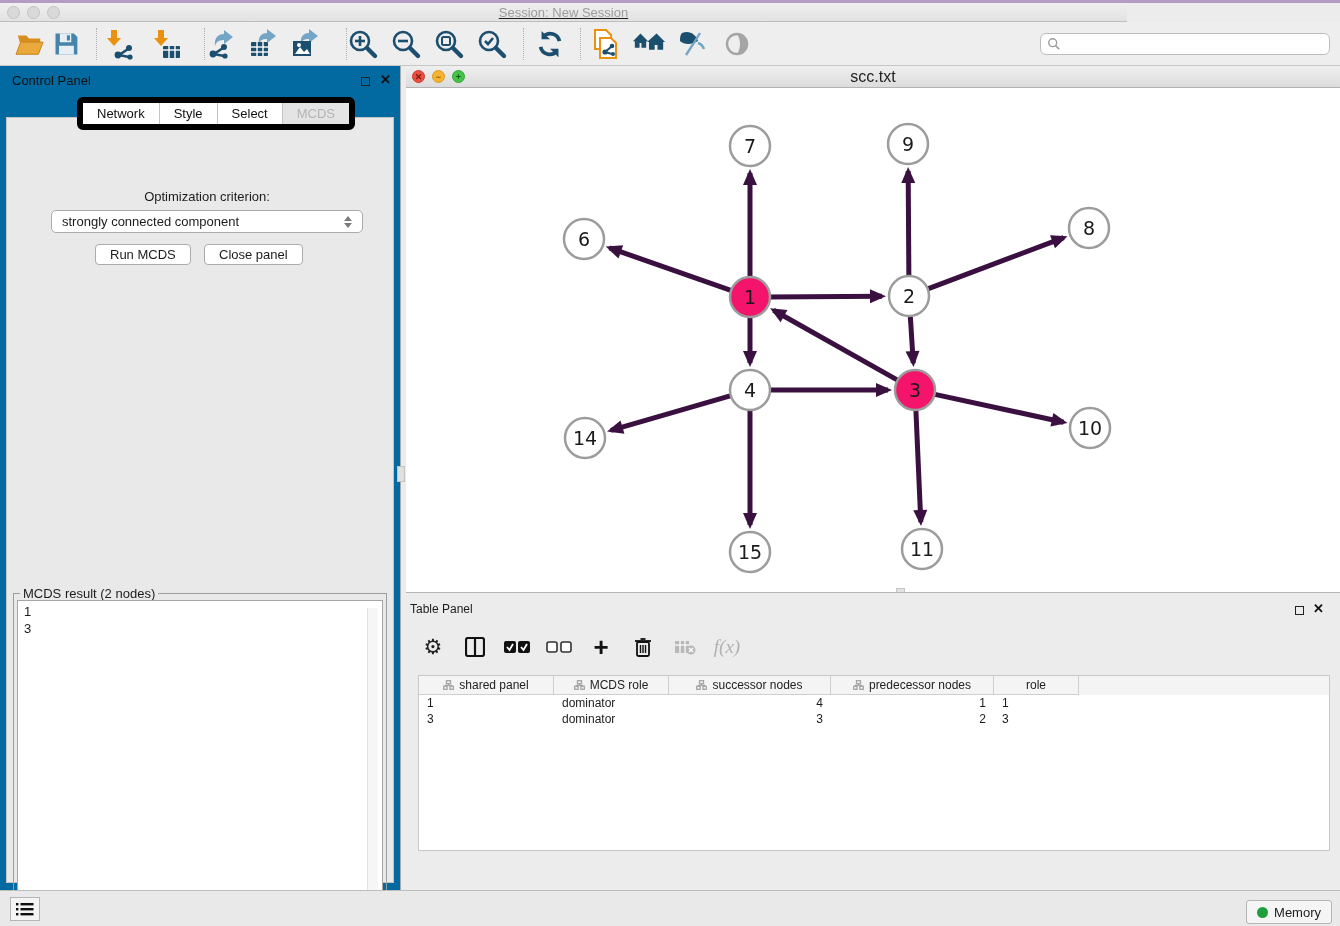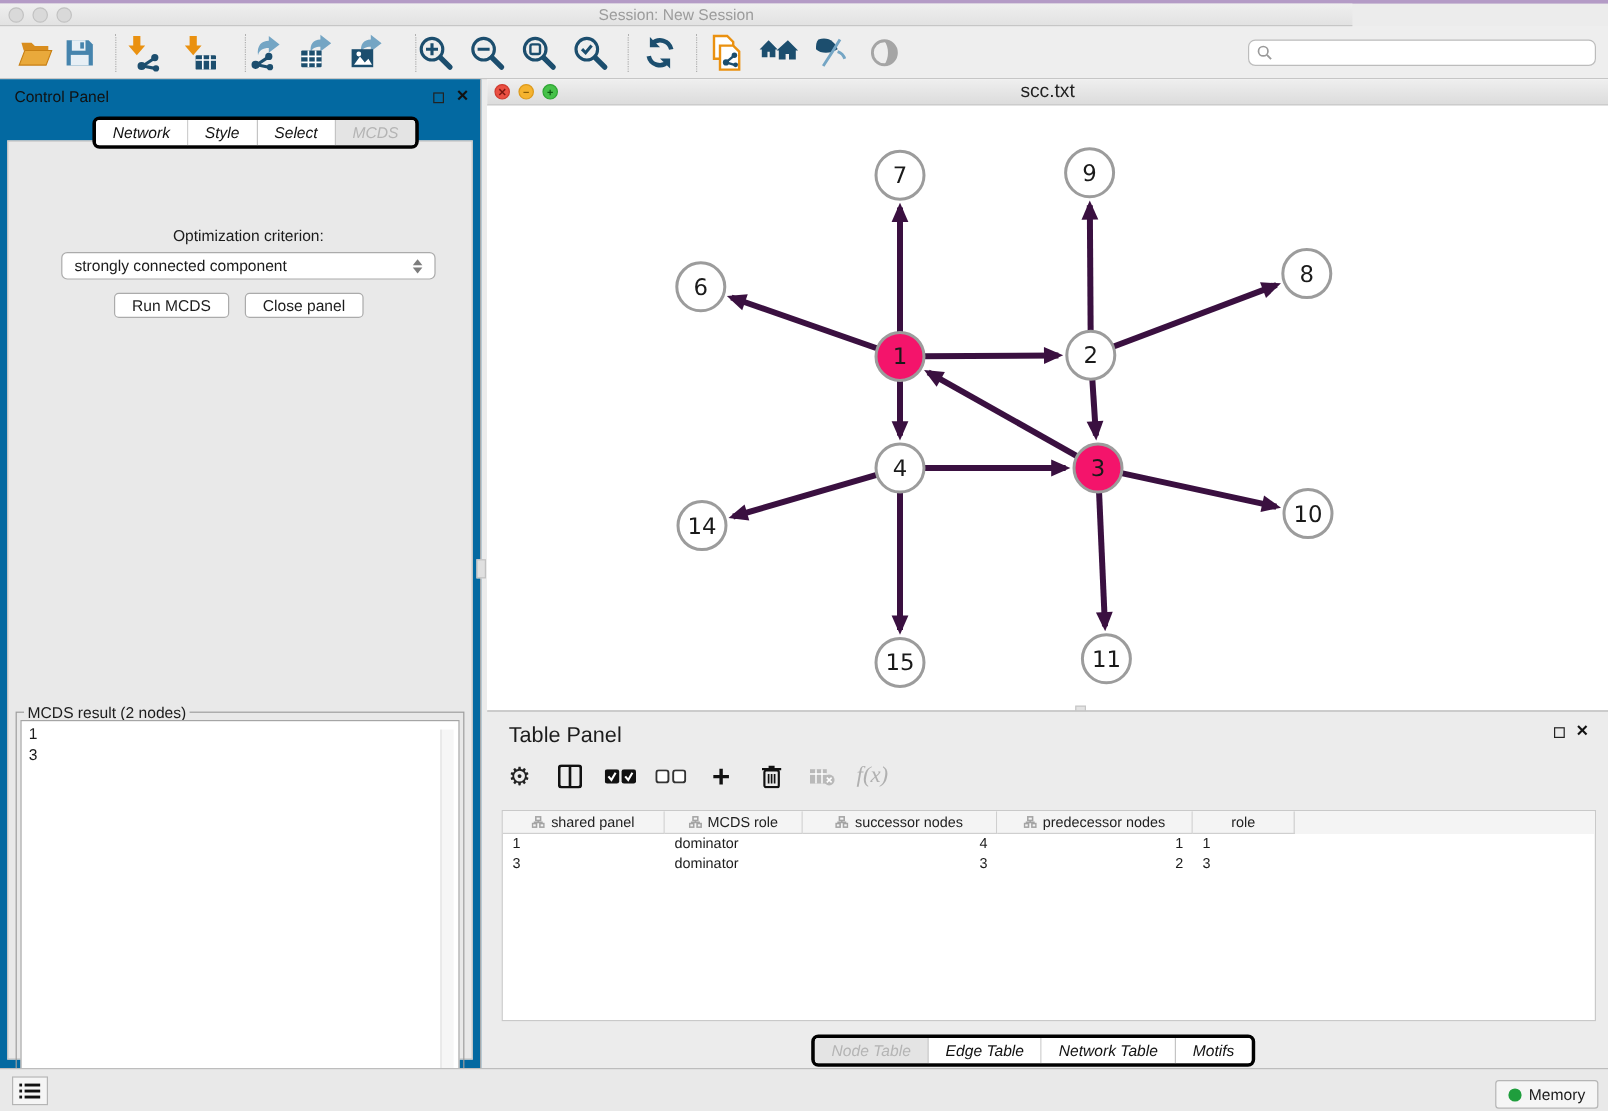--- a/index.html
+++ b/index.html
@@ -2,40 +2,40 @@
 <html><head>
 <meta charset="utf-8">
 <style>
   * { margin:0; padding:0; box-sizing:border-box; }
   html,body { width:1340px; height:926px; }
   body { font-family:"Liberation Sans", sans-serif; font-size:13px; color:#1c1c1c; background:#ececec; position:relative; overflow:hidden; }
   .abs { position:absolute; }
 
   
   #purple-strip { left:0; top:0; width:1340px; height:3px; background:#b49bc6; }
-  #titlebar { left:0; top:3px; width:1127px; height:19px; background:linear-gradient(#efefef,#e2e2e2); border-bottom:1px solid #bdbdbd; }
+  #titlebar { left:0; top:3px; width:1127px; height:19px; background:linear-gradient(#efefef,#e2e2e2); border-bottom:1px solid #bdbdbd;text-decoration:underline; }
   #titlebar .title { width:100%; text-align:center; line-height:19px; color:#9c9c9c; font-size:13px; }
   .tl-dot { width:13px; height:13px; border-radius:50%; top:3px; }
   .tl-grey { background:#d9d9d9; border:1px solid #c2c2c2; }
 
   
   #toolbar { left:0; top:22px; width:1340px; height:44px; background:#eeeeee; border-bottom:1px solid #c6c6c6; }
   .tb-icon { top:5px; width:36px; height:34px; display:flex; align-items:center; justify-content:center; }
   .tb-sep { top:6px; width:1px; height:32px; border-left:1px dotted #b0b0b0; }
   #search-box { left:1040px; top:11px; width:290px; height:22px; background:#fff; border:1px solid #bcbcbc; border-radius:6px; display:flex; align-items:center; padding-left:6px; }
   #search-box input { border:none; outline:none; flex:1; font-size:12px; background:transparent; font-family:"Liberation Sans",sans-serif; }
 
   
   #control-panel { left:0; top:66px; width:401px; height:824px; background:#0369a1; border-right:1px solid #a9a9a9; }
   #cp-header { position:absolute; left:0; top:0; width:100%; height:28px; }
   #cp-title { position:absolute; left:12px; top:7px; font-size:13px; color:#111; }
   .mini-float { width:9px; height:9px; border:1.5px solid #222; display:inline-block; }
   .mini-close { font-size:13px; font-weight:bold; color:#111; line-height:9px; }
   #cp-body { position:absolute; left:6px; top:51px; width:388px; height:766px; background:#e9e9e9; border:1px solid #c3c3c3; }
-  .segtabs { display:flex; border:3px solid #000000; border-radius:6px; overflow:hidden; background:#fff;font-style:italic; }
+  .segtabs { display:flex; border:6px solid #000000; border-radius:6px; overflow:hidden; background:#fff; }
   .seg { padding:3px 14px; font-size:13px; background:#fff; color:#111; border-right:1px solid #c4c4c4; cursor:default; white-space:nowrap; }
   .seg:last-child { border-right:none; }
   .seg.sel { background:#e4e4e4; color:#b4b4b4; }
   #cp-tabs { position:absolute; left:77px; top:31px; z-index:5; }
   #opt-label { position:absolute; left:0; top:71px; width:400px; text-align:center; font-size:13px; }
   #criterion-select { position:absolute; left:44px; top:92px; width:312px; height:23px; background:#fff; border:1px solid #ababab; border-radius:5px; display:flex; align-items:center; padding:0 10px; font-size:13px; }
   #criterion-select .stepper { margin-left:auto; display:flex; flex-direction:column; gap:2px; }
   .tri-up { width:0; height:0; border-left:4px solid transparent; border-right:4px solid transparent; border-bottom:5px solid #7c7c7c; }
   .tri-dn { width:0; height:0; border-left:4px solid transparent; border-right:4px solid transparent; border-top:5px solid #7c7c7c; }
   .cp-btn { position:absolute; top:126px; height:21px; background:#fff; border:1px solid #ababab; border-radius:4px; font-size:13px; display:flex; align-items:center; justify-content:center; padding:0 14px; }
@@ -51,21 +51,21 @@
   .traffic { position:absolute; top:4px; width:13px; height:13px; border-radius:50%; font-size:9px; font-weight:bold; text-align:center; line-height:13px; }
   .tr-red { background:#ea4f42; border:1px solid #cf3a2f; color:#7d1710; }
   .tr-yel { background:#f5b32f; border:1px solid #dd9a1c; color:#8a5d05; }
   .tr-grn { background:#46c149; border:1px solid #2fa634; color:#0d5c12; }
   #net-canvas { position:absolute; left:0; top:22px; width:934px; height:504px; background:#fff; }
   #divider-grip { left:397px; top:466px; width:8px; height:16px; background:#e0e0e0; border:1px solid #c2c2c2; }
   #hdivider-grip { left:896px; top:588px; width:9px; height:7px; background:#e3e3e3; border:1px solid #c6c6c6; }
 
   
   #table-panel { left:406px; top:592px; width:934px; height:298px; background:#ececec; border-top:1px solid #b5b5b5; }
-  #tp-title { position:absolute; left:18px; top:9px; font-size:18px; }
+  #tp-title { position:absolute; left:4px; top:9px; font-size:12px; }
   #tp-toolbar { position:absolute; left:14px; top:34px; width:906px; height:40px; display:flex; align-items:center; gap:16px; }
   .tp-icon { display:flex; align-items:center; justify-content:center; width:26px; height:26px; }
   #grid-table { position:absolute; left:12px; top:82px; width:912px; height:176px; background:#fff; border:1px solid #c9c9c9; overflow:hidden; }
   #thead { display:flex; height:19px; background:#f4f4f4; }
   .th { border-right:1px solid #cfcfcf; border-bottom:1px solid #cfcfcf; display:flex; align-items:center; justify-content:center; gap:5px; font-size:12px; color:#222; background:#f4f4f4; }
   .th .hicon { opacity:.75; }
   .tr { display:flex; height:16px; }
   .td { font-size:12px; padding:1px 8px; white-space:nowrap; overflow:hidden; }
   .td.r { text-align:right; }
   #table-tabs { position:absolute; left:270px; top:269px; }
@@ -468,26 +468,20 @@
         <div class="tr">
           <div class="td" style="width: 135px;">3</div>
           <div class="td" style="width: 115px;">dominator</div>
           <div class="td r" style="width: 162px;">3</div>
           <div class="td r" style="width: 163px;">2</div>
           <div class="td" style="width: 85px;">3</div>
         </div>
       </div>
   </div>
 
-  <div id="table-tabs" class="segtabs">
-      <div class="seg sel">Node Table</div>
-      <div class="seg">Edge Table</div>
-      <div class="seg">Network Table</div>
-      <div class="seg">Motifs</div>
-    </div>
 </div>
 
 <div id="statusbar" class="abs">
   <div id="list-btn">
     <svg width="18" height="14" viewBox="0 0 18 14">
         <g fill="#111">
           <rect x="0" y="1" width="2.4" height="2.4"></rect>
           <rect x="0" y="6" width="2.4" height="2.4"></rect>
           <rect x="0" y="11" width="2.4" height="2.4"></rect>
           <rect x="4.5" y="1" width="13" height="2.4"></rect>

